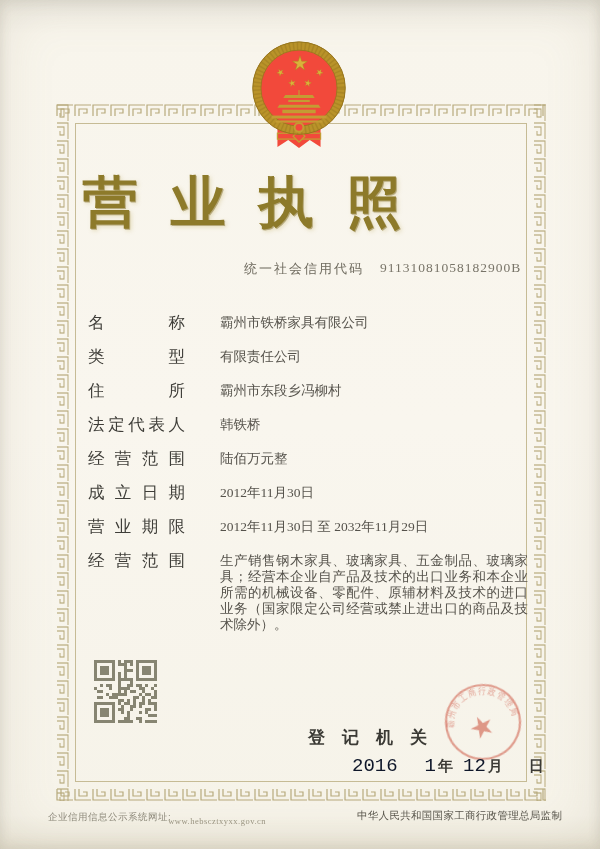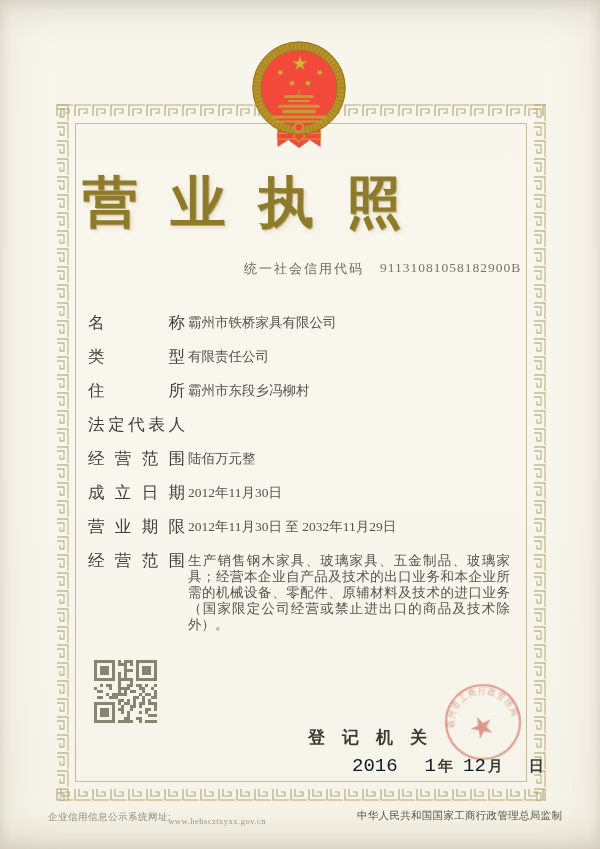--- a/index.html
+++ b/index.html
@@ -14,21 +14,21 @@
   .emblem{position:absolute;left:250px;top:38px;z-index:2;}
   .title{
     position:absolute;left:0;top:166px;width:484px;text-align:center;z-index:3;
     font-size:55px;font-weight:bold;color:#8d7a2a;letter-spacing:33px;padding-left:33px;box-sizing:border-box;
     text-shadow:1px 1px 0 rgba(120,100,30,.45), 2px 2px 4px rgba(190,170,90,.35);
   }
   .code-row{position:absolute;left:232px;top:260px;display:flex;gap:16px;align-items:flex-start;z-index:3;margin-left:12px;}
   .code-label{font-size:13px;color:#6e6a5e;letter-spacing:2px;}
   .code-value{font-size:13.5px;color:#787468;font-family:"Liberation Serif",serif;letter-spacing:1px;}
   .fields{position:absolute;left:88px;top:312px;width:440px;z-index:3;}
-  .field-row{display:flex;gap:3px;margin-bottom:13px;min-height:21px;align-items:flex-start;}
+  .field-row{display:flex;gap:35px;margin-bottom:13px;min-height:21px;align-items:flex-start;}
   .field-label{
     flex:0 0 97px;width:97px;font-size:16.5px;line-height:21px;color:#3f3e39;font-weight:500;
     text-align:justify;text-align-last:justify;
   }
   .field-value{
     font-size:13.5px;line-height:16px;color:#55524b;padding-top:3px;width:322px;
     font-family:"Liberation Serif",serif;text-align:justify;
   }
   .qr{position:absolute;left:94px;top:660px;z-index:3;opacity:.82;}
   .reg-label{position:absolute;left:308px;top:726px;z-index:4;font-size:17px;font-weight:700;color:#3b3a35;letter-spacing:17px;white-space:nowrap;}
@@ -106,20 +106,21 @@
   <div class="field-row">
     <span class="field-label">类型</span>
     <span class="field-value">有限责任公司</span>
   </div>
   <div class="field-row">
     <span class="field-label">住所</span>
     <span class="field-value">霸州市东段乡冯柳村</span>
   </div>
   <div class="field-row">
     <span class="field-label">法定代表人</span>
+    <span class="field-value">韩铁桥</span>
   </div>
   <div class="field-row">
     <span class="field-label">经营范围</span>
     <span class="field-value">陆佰万元整</span>
   </div>
   <div class="field-row">
     <span class="field-label">成立日期</span>
     <span class="field-value">2012年11月30日</span>
   </div>
   <div class="field-row">

